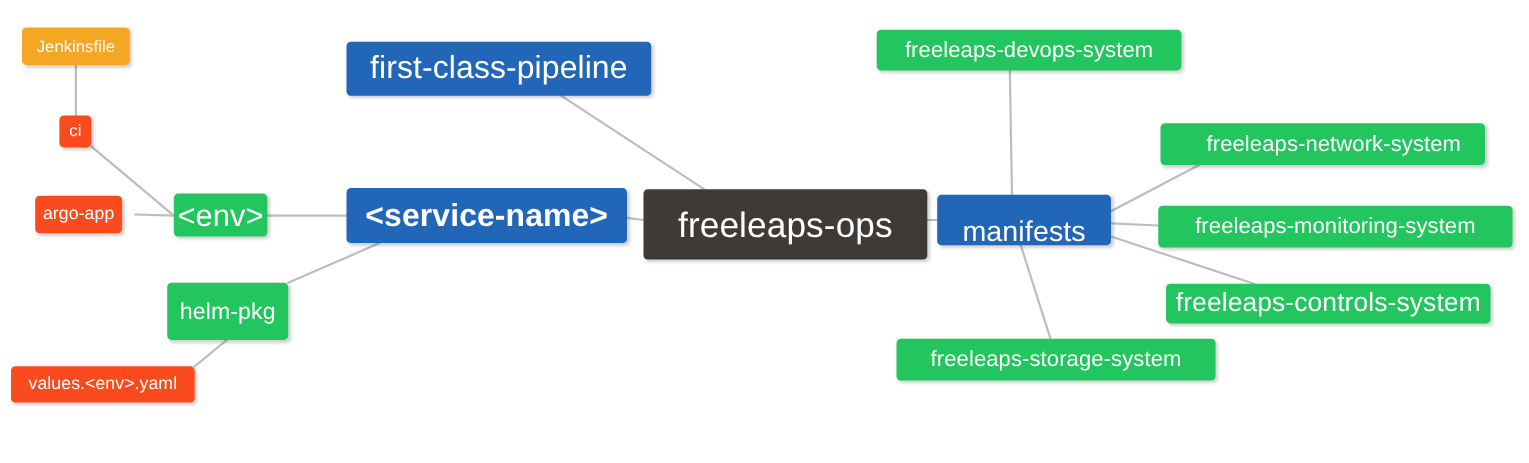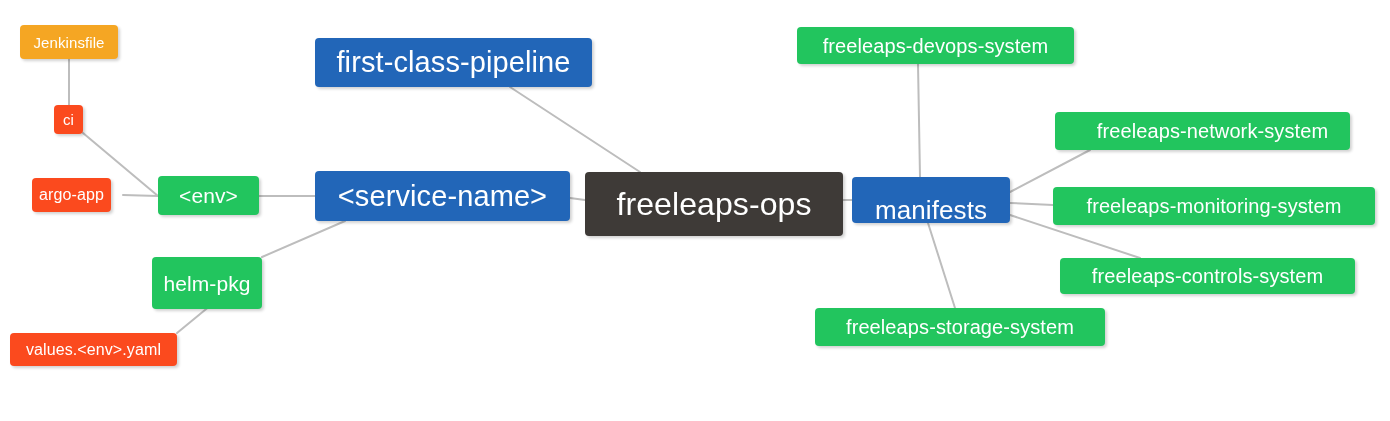--- a/index.html
+++ b/index.html
@@ -64,50 +64,50 @@
   <div id="node-layer">
       <div class="node" style="left: 20px; top: 25px; width: 98px; height: 34px; background: rgb(245, 166, 35); font-size: 15px;">
         <span class="node-label">Jenkinsfile</span>
       </div>
       <div class="node" style="left: 54px; top: 105px; width: 29px; height: 29px; background: rgb(251, 74, 30); font-size: 15px;">
         <span class="node-label">ci</span>
       </div>
       <div class="node" style="left: 32px; top: 178px; width: 79px; height: 34px; background: rgb(251, 74, 30); font-size: 16px;">
         <span class="node-label">argo-app</span>
       </div>
-      <div class="node" style="left: 158px; top: 176px; width: 101px; height: 39px; background: rgb(34, 197, 94); font-size: 21px;">
+      <div class="node" style="left: 158px; top: 176px; width: 85px; height: 39px; background: rgb(34, 197, 94); font-size: 28px;">
         <span class="node-label">&lt;env&gt;</span>
       </div>
       <div class="node" style="left: 152px; top: 257px; width: 110px; height: 52px; background: rgb(34, 197, 94); font-size: 21px;">
         <span class="node-label">helm-pkg</span>
       </div>
       <div class="node" style="left: 10px; top: 333px; width: 167px; height: 33px; background: rgb(251, 74, 30); font-size: 16px;">
         <span class="node-label">values.&lt;env&gt;.yaml</span>
       </div>
       <div class="node" style="left: 315px; top: 38px; width: 277px; height: 49px; background: rgb(34, 102, 184); font-size: 29px;">
         <span class="node-label">first-class-pipeline</span>
       </div>
-      <div class="node" style="left: 315px; top: 171px; width: 255px; height: 50px; background: rgb(34, 102, 184); font-size: 29px;">
+      <div class="node" style="left: 315px; top: 171px; width: 255px; height: 50px; background: rgb(34, 102, 184); font-size: 29px; font-weight: bold;">
         <span class="node-label">&lt;service-name&gt;</span>
       </div>
       <div class="node" style="left: 585px; top: 172px; width: 258px; height: 64px; background: rgb(62, 58, 55); font-size: 32px;">
         <span class="node-label">freeleaps-ops</span>
       </div>
       <div class="node" style="left: 852px; top: 177px; width: 158px; height: 46px; background: rgb(34, 102, 184); font-size: 26px; align-items: flex-end;">
         <span class="node-label">manifests</span>
       </div>
       <div class="node" style="left: 797px; top: 27px; width: 277px; height: 37px; background: rgb(34, 197, 94); font-size: 20px;">
         <span class="node-label">freeleaps-devops-system</span>
       </div>
       <div class="node" style="left: 1055px; top: 112px; width: 295px; height: 38px; background: rgb(34, 197, 94); font-size: 20px; padding-left: 20px;">
         <span class="node-label">freeleaps-network-system</span>
       </div>
       <div class="node" style="left: 1053px; top: 187px; width: 322px; height: 38px; background: rgb(34, 197, 94); font-size: 20px;">
         <span class="node-label">freeleaps-monitoring-system</span>
       </div>
-      <div class="node" style="left: 1060px; top: 258px; width: 295px; height: 36px; background: rgb(34, 197, 94); font-size: 20px;">
+      <div class="node" style="left: 1060px; top: 258px; width: 295px; height: 36px; background: rgb(34, 197, 94); font-size: 24px;">
         <span class="node-label">freeleaps-controls-system</span>
       </div>
       <div class="node" style="left: 815px; top: 308px; width: 290px; height: 38px; background: rgb(34, 197, 94); font-size: 20px;">
         <span class="node-label">freeleaps-storage-system</span>
       </div>
     </div>
 </div>
 
 </body></html>

